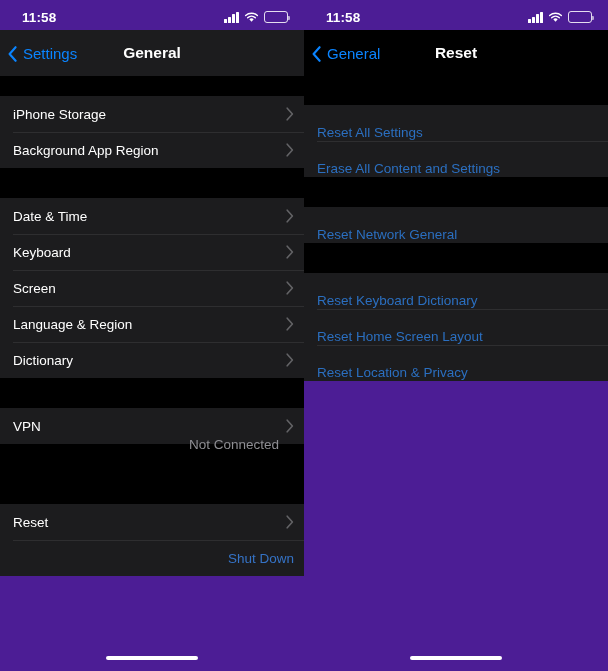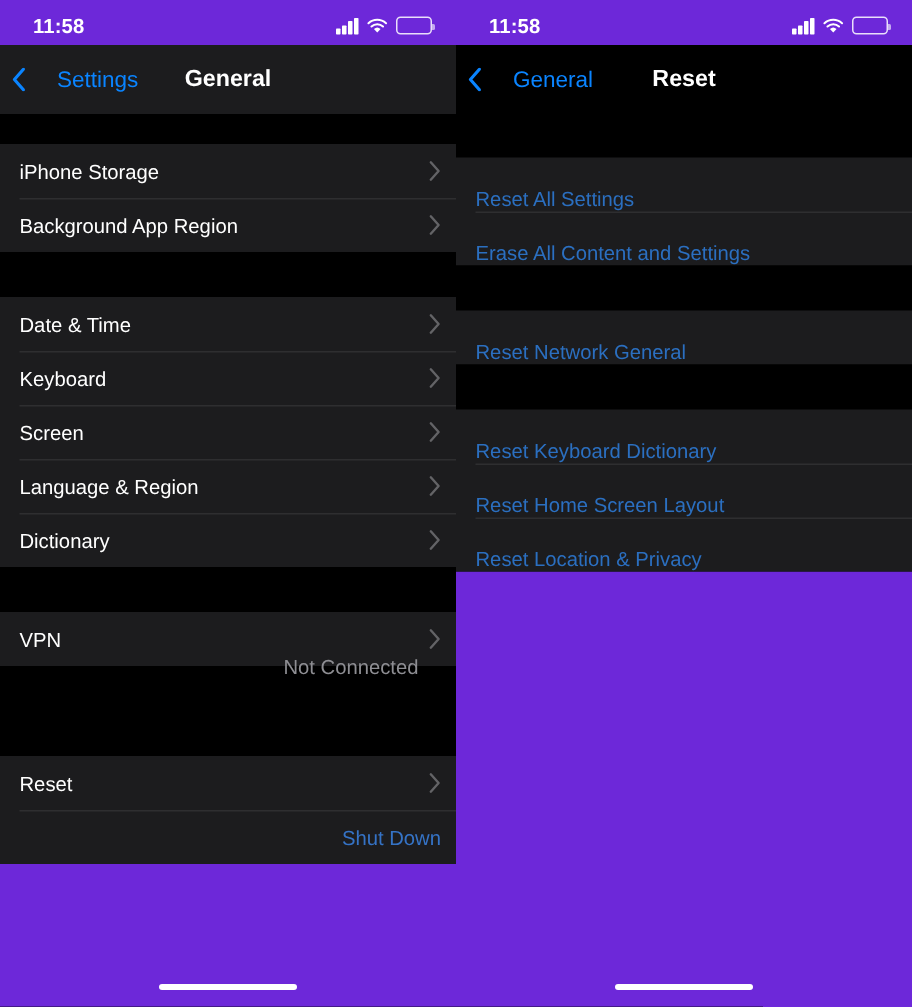--- a/index.html
+++ b/index.html
@@ -16,21 +16,21 @@
   }
   .screens {
     display: flex;
     width: 608px;
     height: 671px;
   }
   .phone {
     position: relative;
     width: 304px;
     height: 671px;
-    background: #6d28d9;
+    background: #4c1d95;
     overflow: hidden;
   }
 
   
   .statusbar {
     position: relative;
     height: 30px;
     display: flex;
     align-items: center;
     justify-content: space-between;
@@ -96,22 +96,22 @@
   
   .navbar {
     position: relative;
     height: 46px;
     background: #1c1c1e;
     display: flex;
     align-items: center;
   }
   .nav-back {
     display: flex;
-    align-items: flex-start;
-    gap: 21px;
+    align-items: flex-end;
+    gap: 6px;
     padding-left: 8px;
     color: #0a84ff;
     font-size: 15px;
     z-index: 2;
   }
   .chev-left {
     width: 9px;
     height: 16px;
     display: block;
   }

